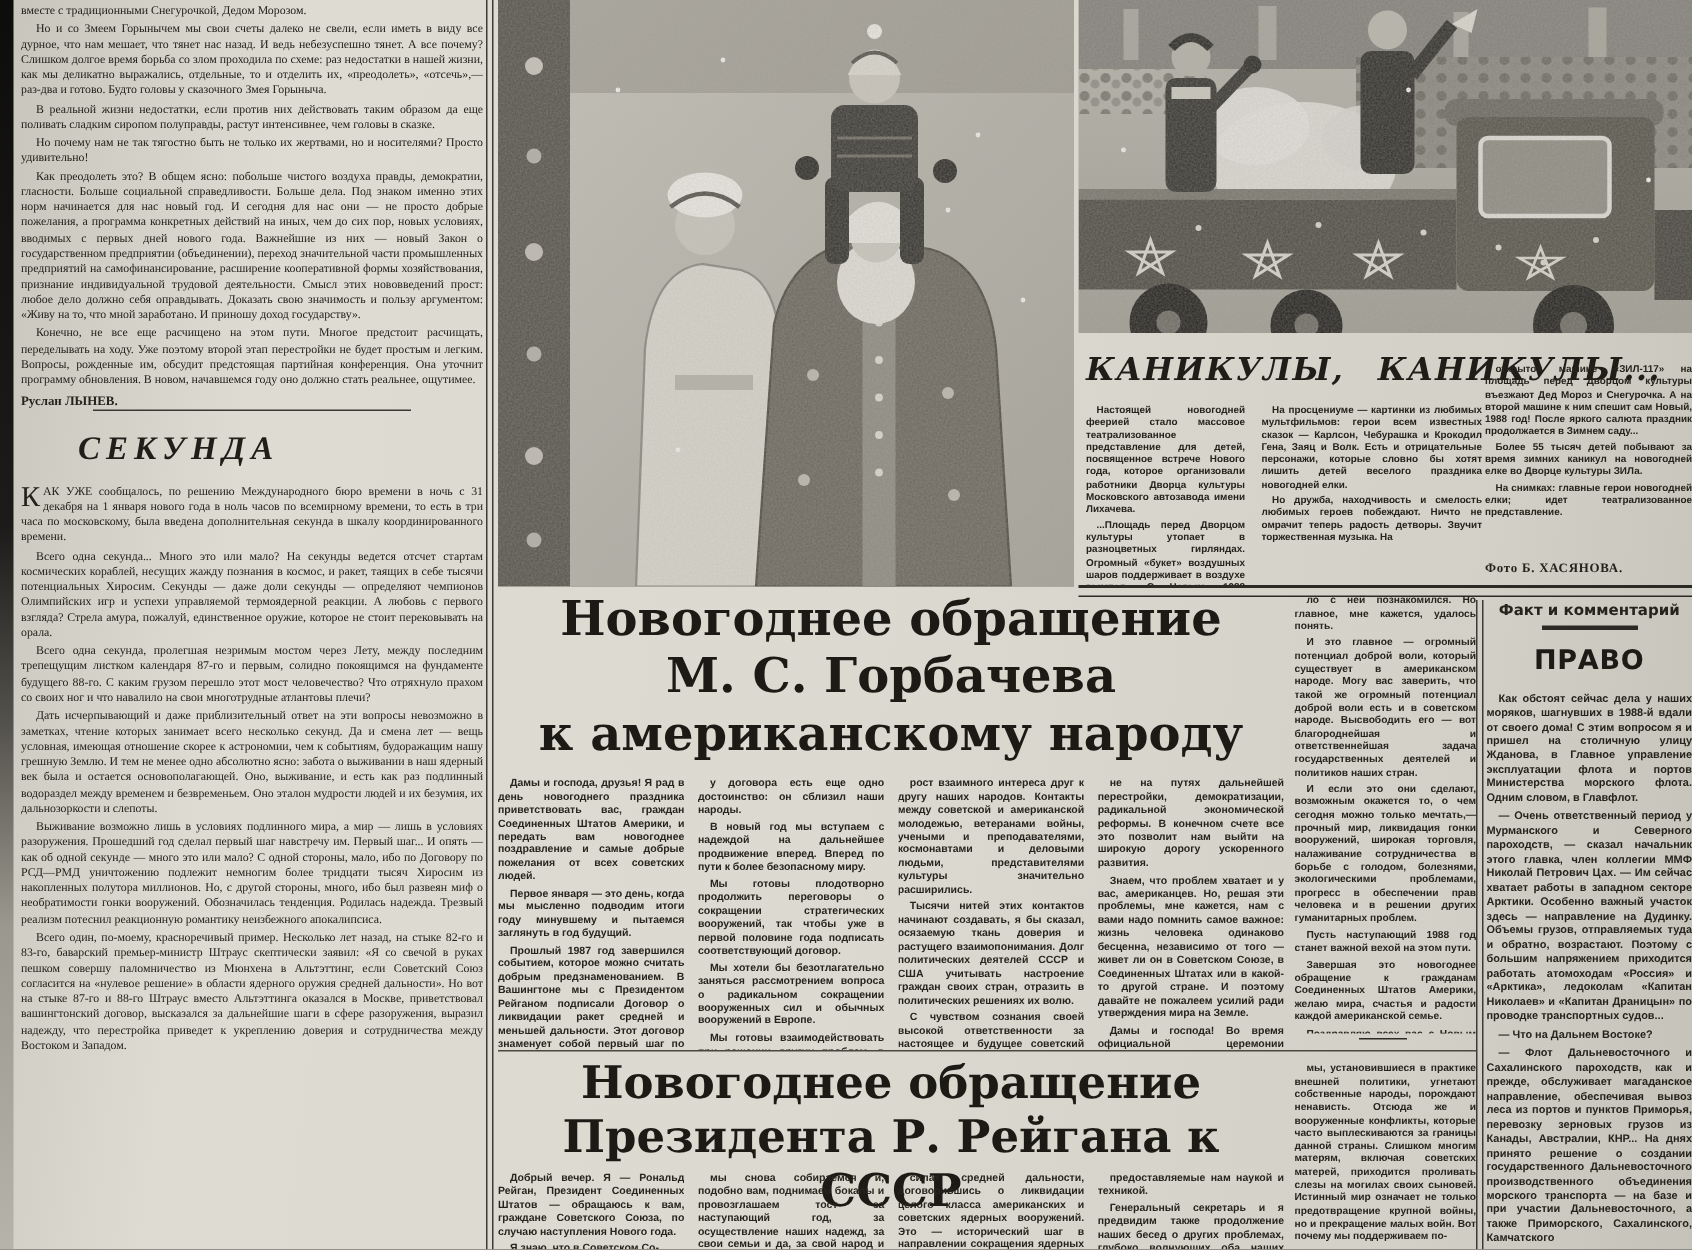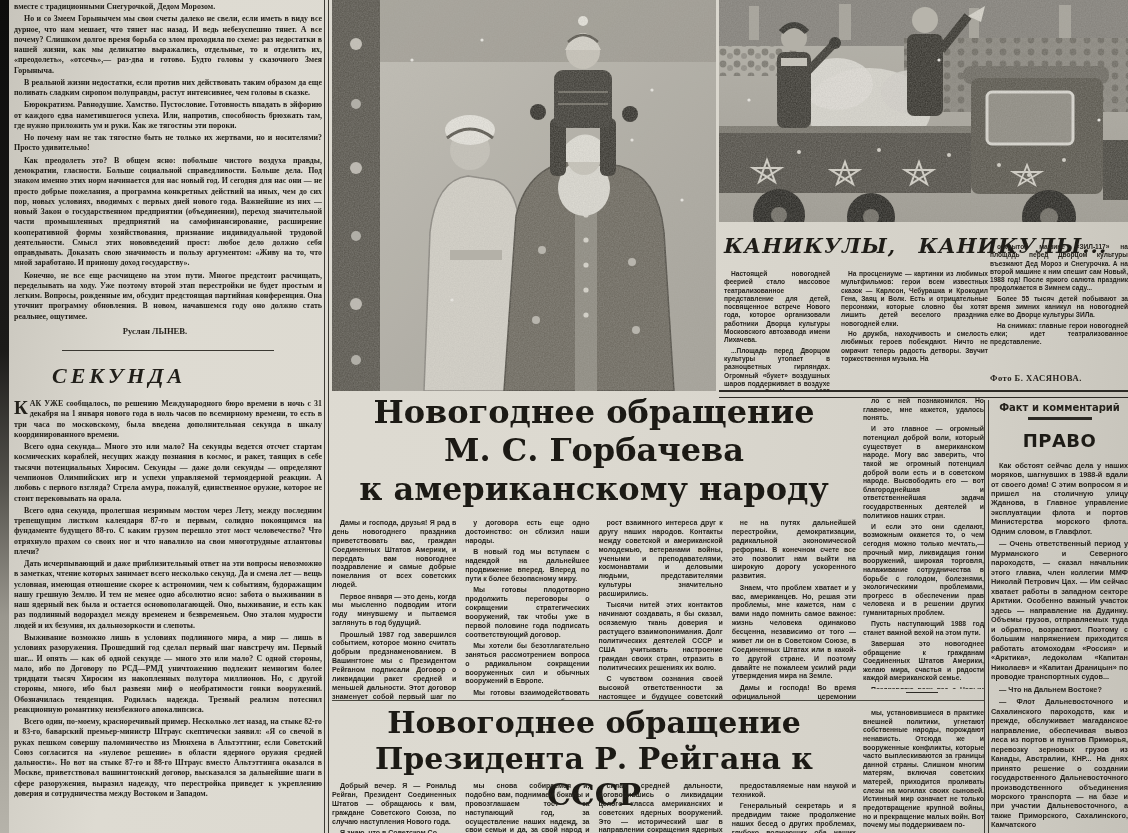--- a/index.html
+++ b/index.html
@@ -4,26 +4,26 @@
 <style>
   html,body{margin:0;padding:0;background:#7a7870;}
   .page{position:relative;width:1128px;height:833px;overflow:hidden;color:#26231d;
         background:linear-gradient(97deg,#c7c4bb 0%,#dedbd2 16%,#dcd9d0 52%,#d3d0c7 84%,#c5c2b9 100%);
         font-family:"Liberation Sans",sans-serif;}
   figure{margin:0;}
   .scan-edge{position:absolute;left:0;top:0;width:9px;height:100%;
         background:linear-gradient(180deg,#0d0d0c 0%,#1c1b19 42%,#54524c 58%,#9a978e 74%,#b6b3aa 100%);}
   
   .left-col{position:absolute;left:14px;top:2px;width:308px;height:829px;overflow:hidden;}
-  .editorial,.sekunda{font-family:"Liberation Serif",serif;font-weight:700;font-size:7.9px;
+  .editorial,.sekunda{font-family:"Liberation Serif",serif;font-weight:400;font-size:7.9px;
         line-height:1.3;text-align:justify;color:#23211b;}
   .para{margin:0 0 2px 0;text-indent:10px;}
   .no-first-indent .para:first-child{text-indent:0;}
-  .byline{text-align:center;font-family:"Liberation Serif",serif;font-weight:700;font-size:8.6px;
-        padding-right:26px;margin:4px 0 14px 0;}
+  .byline{text-align:left;font-family:"Liberation Serif",serif;font-weight:700;font-size:8.6px;
+        padding-right:26px;margin:4px 0 1px 0;}
   .thin-rule{width:212px;border-top:1.6px solid #3a3832;margin:0 auto 13px auto;}
   .sekunda-title{font-family:Liberation Serif, serif;font-style:italic;font-weight:700;font-size:22px;
         line-height:1.1;letter-spacing:4px;margin:0 0 11px 38px;color:#201e19;}
   .dropcap .para:first-child{text-indent:0;}
   .dropcap .para:first-child::first-letter{float:left;font-size:19px;line-height:15px;padding:1px 2px 0 0;}
   
   .photo{position:absolute;overflow:hidden;box-shadow:inset 0 0 0 1px #8f8c84;background:#b6b3aa;}
   .photo1{left:332px;top:0;width:384px;height:391px;}
   .photo2{left:719px;top:0;width:409px;height:222px;}
   
@@ -74,21 +74,20 @@
 <body>
 
 <div class="page">
   <div class="scan-edge"></div>
 
   <section class="left-col">
     <div class="editorial no-first-indent">
         <p class="para">вместе с традиционными Снегурочкой, Дедом Морозом.</p>
         <p class="para">Но и со Змеем Горынычем мы свои счеты далеко не свели, если иметь в виду все дурное, что нам мешает, что тянет нас назад. И ведь небезуспешно тянет. А все почему? Слишком долгое время борьба со злом проходила по схеме: раз недостатки в нашей жизни, как мы деликатно выражались, отдельные, то и отделить их, «преодолеть», «отсечь»,— раз-два и готово. Будто головы у сказочного Змея Горыныча.</p>
         <p class="para">В реальной жизни недостатки, если против них действовать таким образом да еще поливать сладким сиропом полуправды, растут интенсивнее, чем головы в сказке.</p>
-        <p class="para">Бюрократизм. Равнодушие. Хамство. Пустословие. Готовность впадать в эйфорию от каждого едва наметившегося успеха. Или, напротив, способность брюзжать там, где нужно приложить ум и руки. Как же тягостны эти пороки.</p>
         <p class="para">Но почему нам не так тягостно быть не только их жертвами, но и носителями? Просто удивительно!</p>
         <p class="para">Как преодолеть это? В общем ясно: побольше чистого воздуха правды, демократии, гласности. Больше социальной справедливости. Больше дела. Под знаком именно этих норм начинается для нас новый год. И сегодня для нас они — не просто добрые пожелания, а программа конкретных действий на иных, чем до сих пор, новых условиях, вводимых с первых дней нового года. Важнейшие из них — новый Закон о государственном предприятии (объединении), переход значительной части промышленных предприятий на самофинансирование, расширение кооперативной формы хозяйствования, признание индивидуальной трудовой деятельности. Смысл этих нововведений прост: любое дело должно себя оправдывать. Доказать свою значимость и пользу аргументом: «Живу на то, что мной заработано. И приношу доход государству».</p>
         <p class="para">Конечно, не все еще расчищено на этом пути. Многое предстоит расчищать, переделывать на ходу. Уже поэтому второй этап перестройки не будет простым и легким. Вопросы, рожденные им, обсудит предстоящая партийная конференция. Она уточнит программу обновления. В новом, начавшемся году оно должно стать реальнее, ощутимее.</p>
         <p class="para"></p>
       </div>
     <div class="byline">Руслан ЛЫНЕВ.</div>
     <div class="thin-rule"></div>
     <h2 class="sekunda-title"><span>СЕКУНДА</span><br></h2>
     <div class="sekunda dropcap">
         <p class="para">КАК УЖЕ сообщалось, по решению Международного бюро времени в ночь с 31 декабря на 1 января нового года в ноль часов по всемирному времени, то есть в три часа по московскому, была введена дополнительная секунда в шкалу координированного времени.</p>

